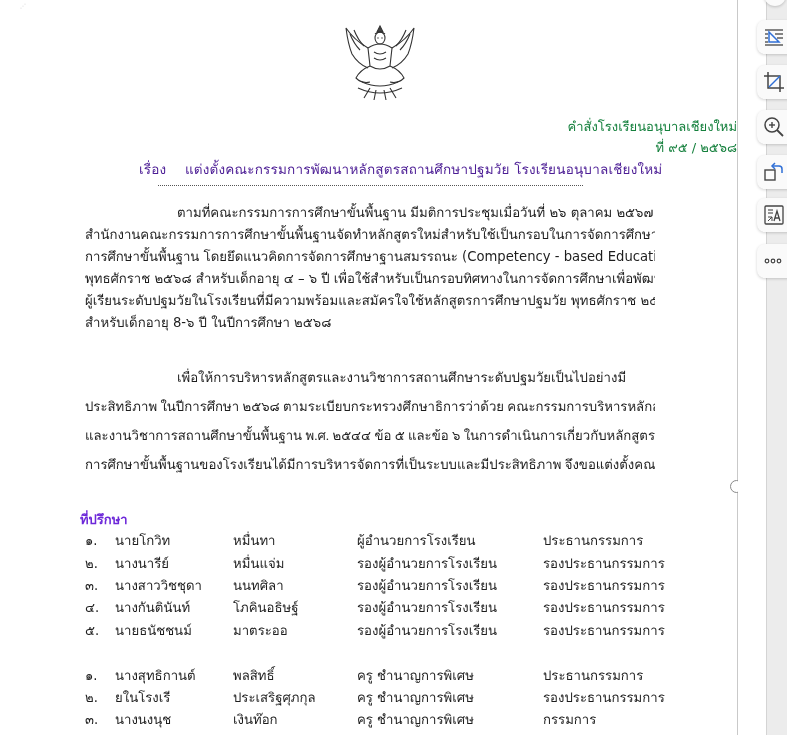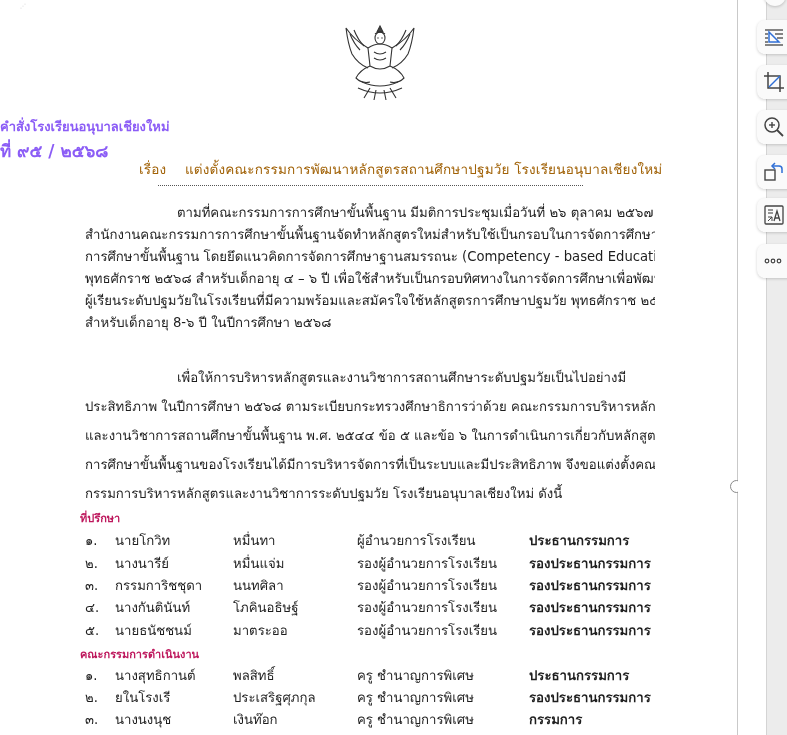--- a/index.html
+++ b/index.html
@@ -8,37 +8,37 @@
     background: #ffffff;
     font-family: "DejaVu Sans", "Liberation Sans", sans-serif;
     color: #222;
   }
   .page {
     position: absolute; left: 0; top: 0; width: 737px; height: 735px;
     background: #ffffff; overflow: hidden;
   }
   .speck { position:absolute; left:20px; top:2px; width:10px; height:8px; color:#bbb; font-size:6px; }
   .emblem { position:absolute; left:340px; top:22px; width:80px; height:82px; }
-  .center-line { position:absolute; left:0; width:737px; text-align:left; font-size:13px; color:#8b5cf6; white-space:nowrap;font-weight:bold; }
-  .subject { position:absolute; left:139px; top:158px; font-size:13.5px; color:#a16207; white-space:nowrap; letter-spacing:0.2px;}
+  .center-line { position:absolute; left:0; width:737px; text-align:right; font-size:13px; color:#15803d; white-space:nowrap; }
+  .subject { position:absolute; left:139px; top:158px; font-size:13.5px; color:#4c1d95; white-space:nowrap; letter-spacing:0.2px;}
   .subject .lbl { margin-right:14px; }
   .dots { position:absolute; left:158px; top:185px; width:425px; border-top:1px dotted #555; height:0; }
   .para { position:absolute; left:85px; width:570px; font-size:13.2px; color:#1e1e1e; }
   .para .line { height:22px; line-height:22px; white-space:nowrap; overflow:hidden; text-align:justify; text-align-last:justify; }
   .para .line.last { text-align-last:left; }
   .para .line.indent { padding-left:92px; }
-  .para2 .line { height:29px; line-height:29px; }
-  .section-title { position:absolute; left:80px; font-size:11px; font-weight:bold; color:#be185d; }
+  .para2 .line { height:29px; line-height:29px;font-family:Liberation Serif, serif; }
+  .section-title { position:absolute; left:80px; font-size:13px; font-weight:bold; color:#6d28d9; }
   .row { position:absolute; left:85px; height:22px; font-size:13.2px; color:#1e1e1e; white-space:nowrap; }
   .row span { position:absolute; top:0; }
   .row .num { left:0; }
   .row .first { left:30px; }
   .row .last { left:148px; }
   .row .pos { left:272px; }
-  .row .role { left:444px;font-weight:bold; }
+  .row .role { left:458px; }
   
   .vline { position:absolute; left:737px; top:0; width:1px; height:735px; background:#c9c9c9; }
   .handle { position:absolute; left:730px; top:480px; width:13px; height:13px; border:1.5px solid #8a8a8a; border-radius:50%; background:#fff; box-sizing:border-box; }
   .strip { position:absolute; left:738px; top:0; width:28px; height:735px; background:#ffffff; }
   .panel { position:absolute; left:766px; top:0; width:21px; height:735px; background:#ececec; border-left:1px solid #d4d4d4; }
   .tbtn {
     position:absolute; left:757px; width:42px; height:34px; background:#fafafa;
     border-radius:8px; box-shadow:0 1px 3px rgba(0,0,0,0.18); display:flex; align-items:center; padding-left:6px; box-sizing:border-box;
   }
   .tbtn svg { width:22px; height:22px; }
@@ -64,21 +64,21 @@
       <path d="M30 66 l-6 10 M50 66 l6 10 M36 68 l-2 10 M44 68 l2 10"></path>
       <path d="M34 30 q6 4 12 0 M34 36 q6 4 12 0"></path>
     </g>
     <g fill="#555">
       <circle cx="38" cy="16" r="0.8"></circle>
         <circle cx="42" cy="16" r="0.8"></circle>
     </g>
   </svg>
 
   <div class="center-line" style="top:116px;">คำสั่งโรงเรียนอนุบาลเชียงใหม่</div>
-  <div class="center-line" style="top:137px; font-size:17px;">ที่   ๙๕  / ๒๕๖๘</div>
+  <div class="center-line" style="top:137px; font-size:13px;">ที่   ๙๕  / ๒๕๖๘</div>
 
   <div class="subject">
     <span class="lbl">เรื่อง</span>
     <span>แต่งตั้งคณะกรรมการพัฒนาหลักสูตรสถานศึกษาปฐมวัย  โรงเรียนอนุบาลเชียงใหม่</span>
   </div>
   <div class="dots"></div>
 
   <div class="para" style="top:202px;">
     <div class="line indent">ตามที่คณะกรรมการการศึกษาขั้นพื้นฐาน มีมติการประชุมเมื่อวันที่ ๒๖ ตุลาคม ๒๕๖๗ ให้</div>
     <div class="line">สำนักงานคณะกรรมการการศึกษาขั้นพื้นฐานจัดทำหลักสูตรใหม่สำหรับใช้เป็นกรอบในการจัดการศึกษาระดับ</div>
@@ -86,62 +86,60 @@
     <div class="line">พุทธศักราช ๒๕๖๘ สำหรับเด็กอายุ ๔ – ๖ ปี เพื่อใช้สำหรับเป็นกรอบทิศทางในการจัดการศึกษาเพื่อพัฒนา</div>
     <div class="line">ผู้เรียนระดับปฐมวัยในโรงเรียนที่มีความพร้อมและสมัครใจใช้หลักสูตรการศึกษาปฐมวัย พุทธศักราช ๒๕๖๘</div>
     <div class="line last">สำหรับเด็กอายุ 8-๖ ปี ในปีการศึกษา ๒๕๖๘</div>
   </div>
 
   <div class="para para2" style="top:363px;">
     <div class="line indent">เพื่อให้การบริหารหลักสูตรและงานวิชาการสถานศึกษาระดับปฐมวัยเป็นไปอย่างมี</div>
     <div class="line">ประสิทธิภาพ ในปีการศึกษา ๒๕๖๘  ตามระเบียบกระทรวงศึกษาธิการว่าด้วย คณะกรรมการบริหารหลักสูตร</div>
     <div class="line">และงานวิชาการสถานศึกษาขั้นพื้นฐาน พ.ศ. ๒๕๔๔ ข้อ ๕ และข้อ ๖ ในการดำเนินการเกี่ยวกับหลักสูตร</div>
     <div class="line">การศึกษาขั้นพื้นฐานของโรงเรียนได้มีการบริหารจัดการที่เป็นระบบและมีประสิทธิภาพ จึงขอแต่งตั้งคณะ</div>
-    <div class="line last">กรรมการบริหารหลักสูตรและงานวิชาการระดับปฐมวัย  โรงเรียนอนุบาลเชียงใหม่ ดังนี้</div>
   </div>
 
   <div class="section-title" style="top:509px;">ที่ปรึกษา</div>
 
   <div class="row" style="top:530px;">
     <span class="num">๑.</span>
     <span class="first">นายโกวิท</span>
     <span class="last">หมื่นทา</span>
     <span class="pos">ผู้อำนวยการโรงเรียน</span>
     <span class="role">ประธานกรรมการ</span>
   </div>
   <div class="row" style="top:553px;">
     <span class="num">๒.</span>
     <span class="first">นางนารีย์</span>
     <span class="last">หมื่นแจ่ม</span>
     <span class="pos">รองผู้อำนวยการโรงเรียน</span>
     <span class="role">รองประธานกรรมการ</span>
   </div>
   <div class="row" style="top:575px;">
     <span class="num">๓.</span>
-    <span class="first">กรรมการิชชุดา</span>
+    <span class="first">นางสาววิชชุดา</span>
     <span class="last">นนทศิลา</span>
     <span class="pos">รองผู้อำนวยการโรงเรียน</span>
     <span class="role">รองประธานกรรมการ</span>
   </div>
   <div class="row" style="top:597px;">
     <span class="num">๔.</span>
     <span class="first">นางกันตินันท์</span>
     <span class="last">โภคินอธิษฐ์</span>
     <span class="pos">รองผู้อำนวยการโรงเรียน</span>
     <span class="role">รองประธานกรรมการ</span>
   </div>
   <div class="row" style="top:620px;">
     <span class="num">๕.</span>
     <span class="first">นายธนัชชนม์</span>
     <span class="last">มาตระออ</span>
     <span class="pos">รองผู้อำนวยการโรงเรียน</span>
     <span class="role">รองประธานกรรมการ</span>
   </div>
 
-  <div class="section-title" style="top:645px;">คณะกรรมการดำเนินงาน</div>
 
   <div class="row" style="top:665px;">
     <span class="num">๑.</span>
     <span class="first">นางสุทธิกานต์</span>
     <span class="last">พลสิทธิ์</span>
     <span class="pos">ครู ชำนาญการพิเศษ</span>
     <span class="role">ประธานกรรมการ</span>
   </div>
   <div class="row" style="top:687px;">
     <span class="num">๒.</span>

